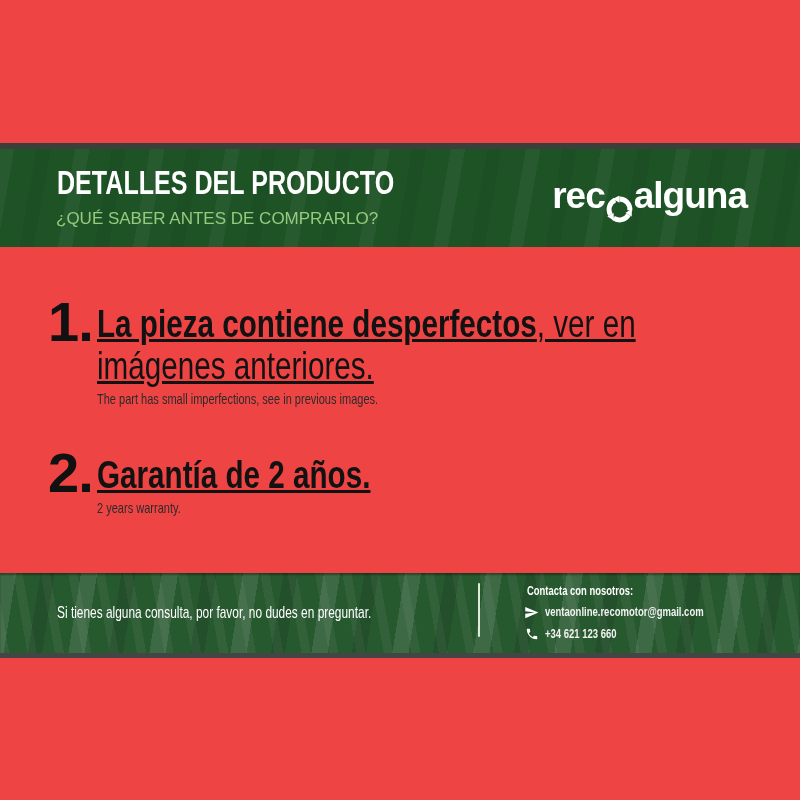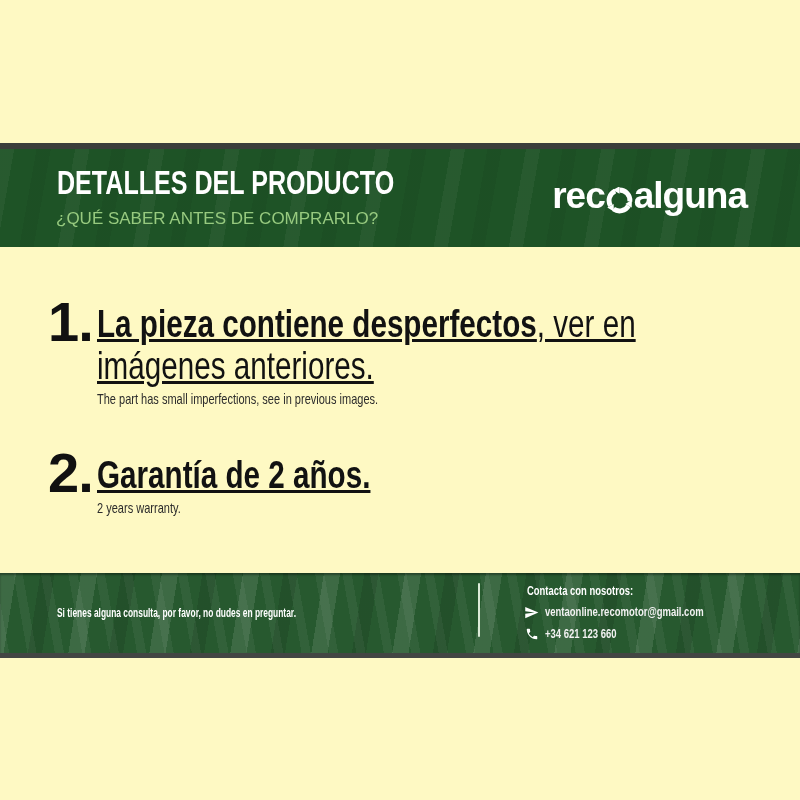--- a/index.html
+++ b/index.html
@@ -1,27 +1,27 @@
 <!DOCTYPE html>
 <html><head>
 <meta charset="utf-8">
 <style>
   html,body{margin:0;padding:0;}
   body{width:800px;height:800px;background:#fff;font-family:"Liberation Sans",sans-serif;}
-  .canvas{position:relative;width:800px;height:800px;background:#fef9c3;overflow:hidden;}
+  .canvas{position:relative;width:800px;height:800px;background:#ef4444;overflow:hidden;}
 
   
   .top-strip{position:absolute;left:0;top:143px;width:800px;height:6px;background:#3b3e3b;}
   .header-band{position:absolute;left:0;top:149px;width:800px;height:98px;
     background-color:#1e5326;
     background-image:
       repeating-linear-gradient(100deg, rgba(255,255,255,.045) 0 14px, rgba(255,255,255,0) 14px 36px, rgba(0,0,0,.05) 36px 50px, rgba(0,0,0,0) 50px 74px);}
   .header-title{position:absolute;left:57px;top:16px;font-size:33px;font-weight:bold;color:#ffffff;line-height:36px;}
   .header-subtitle{position:absolute;left:56px;top:58px;font-size:17px;font-weight:400;color:#97ca7f;line-height:24px;}
-  .brand{position:absolute;right:53px;top:26px;font-size:37px;font-weight:bold;color:#ffffff;letter-spacing:-1px;line-height:42px;white-space:nowrap;display:flex;align-items:flex-start;}
+  .brand{position:absolute;right:53px;top:26px;font-size:37px;font-weight:bold;color:#ffffff;letter-spacing:-1px;line-height:42px;white-space:nowrap;display:flex;align-items:flex-end;}
   .brand-o{display:inline-block;width:27px;height:27px;margin:6px 1px 0 1px;}
 
   
   .sq76{display:inline-block;transform:scaleX(.76);transform-origin:0 50%;white-space:nowrap;}
   .sq70{display:inline-block;transform:scaleX(.70);transform-origin:0 50%;white-space:nowrap;}
   .h-line{transform:scaleX(.76);transform-origin:0 0;white-space:nowrap;}
 
   
   .item{position:absolute;display:flex;color:#111;}
   .item-1{left:48px;top:298px;}
@@ -36,21 +36,21 @@
 
   
   .footer-band{position:absolute;left:0;top:573px;width:800px;height:80px;
     background-color:#27592f;
     background-image:
       repeating-linear-gradient(99deg, rgba(255,255,255,.10) 0 16px, rgba(255,255,255,0) 16px 40px, rgba(0,0,0,.10) 40px 54px, rgba(0,0,0,0) 54px 80px),
       repeating-linear-gradient(80deg, rgba(255,255,255,.05) 0 9px, rgba(0,0,0,0) 9px 27px);
     box-shadow:inset 0 2px 2px rgba(0,0,0,.35);}
   .bottom-strip{position:absolute;left:0;top:653px;width:800px;height:5px;background:#434643;}
   .footer-message{position:absolute;left:57px;top:0;height:80px;display:flex;align-items:center;
-    font-size:12px;font-weight:bold;color:#ffffff;}
+    font-size:17px;font-weight:normal;color:#ffffff;}
   .footer-divider{position:absolute;left:478px;top:10px;width:2px;height:54px;background:#ddebd8;border-radius:1px;}
   .contact{position:absolute;left:523px;top:10px;color:#ffffff;}
   .contact-heading{font-size:13.5px;font-weight:bold;line-height:15px;margin-left:4px;}
   .contact-row{display:flex;align-items:center;margin-top:6px;height:16px;font-weight:bold;}
   .contact-icon{width:17px;height:16px;flex:0 0 17px;display:flex;align-items:center;justify-content:center;margin-right:5px;}
   .contact-text{font-size:12.5px;color:#f2f2f2;line-height:14px;}
 </style>
 </head>
 <body>
 

